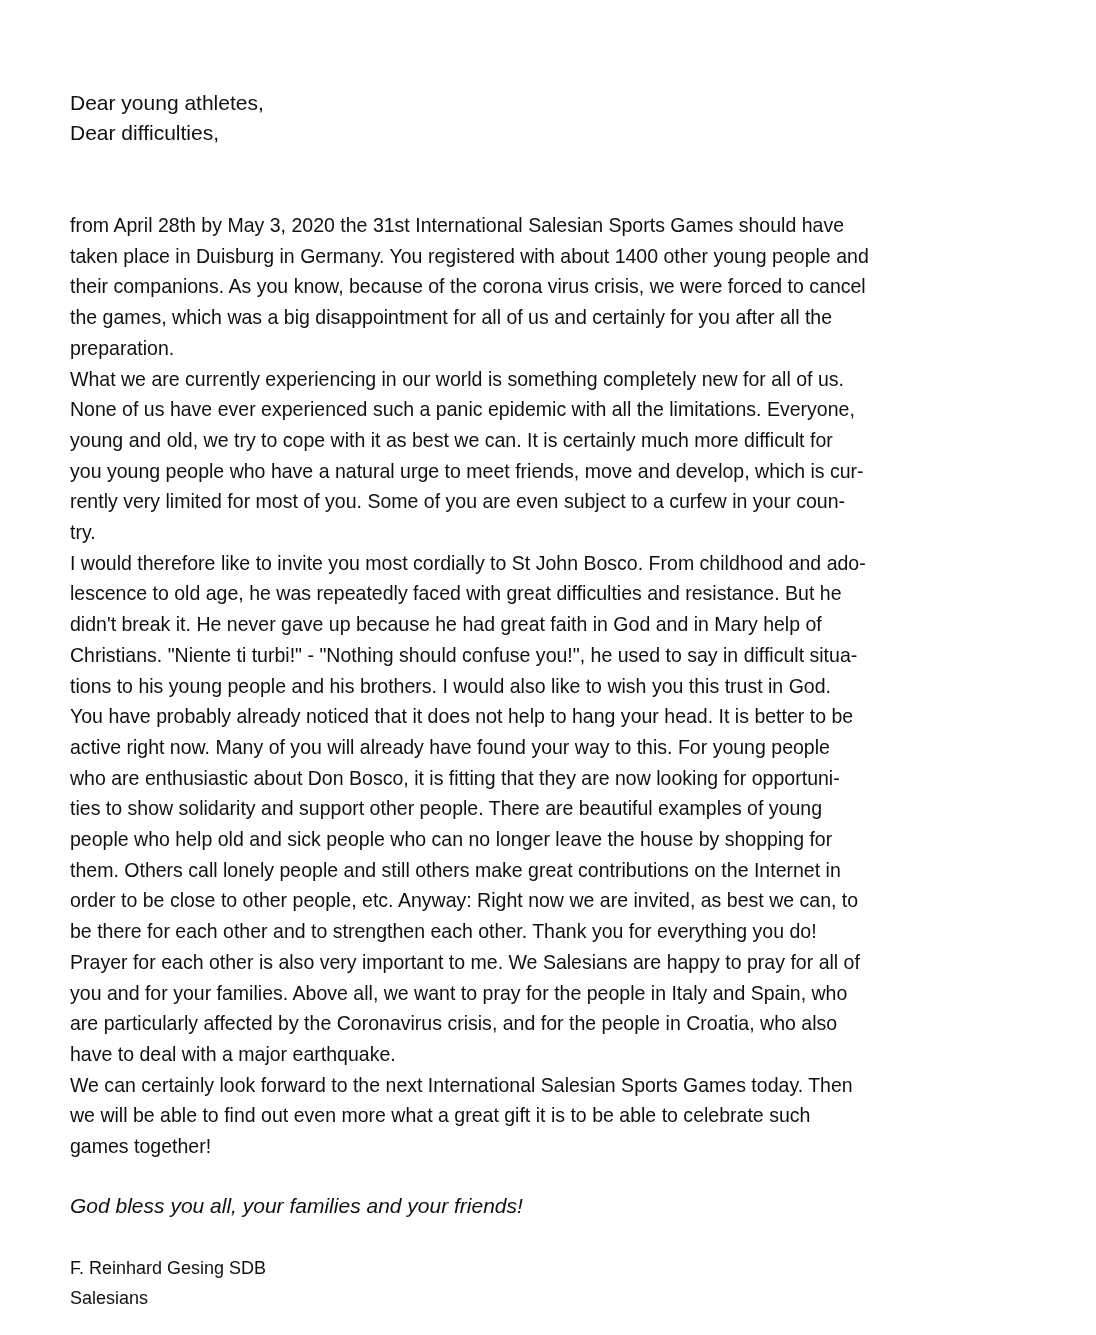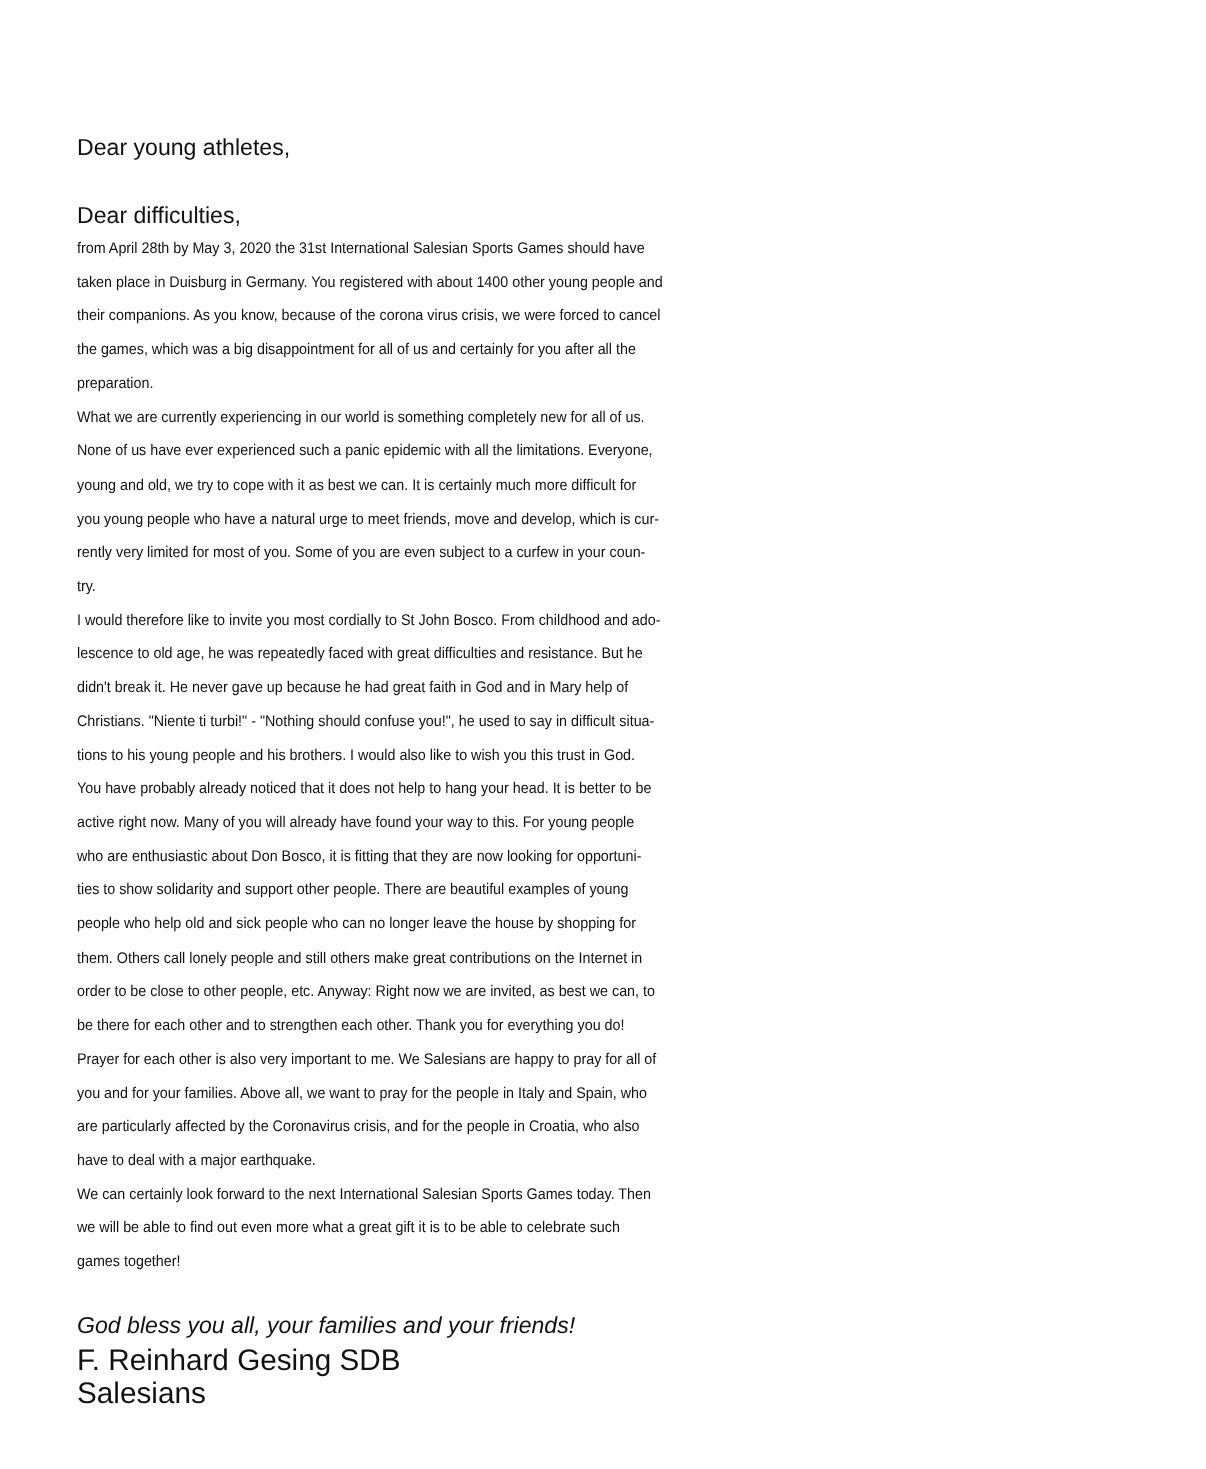--- a/index.html
+++ b/index.html
@@ -20,48 +20,48 @@
       line-height: 30px;
       white-space: nowrap;
     }
     .salutations {
       position: absolute;
       left: 70px;
       top: 88px;
       font-size: 21px;
       line-height: 30px;
     }
-    .salutations .line { display: block; white-space: nowrap; margin-top: 32px; }
+    .salutations .line { display: block; white-space: nowrap; }
     .body-text {
       position: absolute;
       left: 70px;
       top: 210px;
       width: 960px;
-      font-size: 14px;
+      font-size: 21px;
       line-height: 30.7px;
     }
     .body-text .line {
       display: block;
       white-space: nowrap;
       transform-origin: left center;
       transform: scaleX(0.93);
     }
     .closing {
       position: absolute;
       left: 70px;
       top: 1191px;
       font-size: 21px;
       line-height: 30px;
       font-style: italic;
     }
     .signature {
       position: absolute;
       left: 70px;
-      top: 1221px;
-      font-size: 27px;
+      top: 1253px;
+      font-size: 18px;
       line-height: 30px;
     }
     .signature .line { display: block; white-space: nowrap; }
   </style>
 </head>
 <body>
 
 <div class="page">
 
   <div class="salutations">

